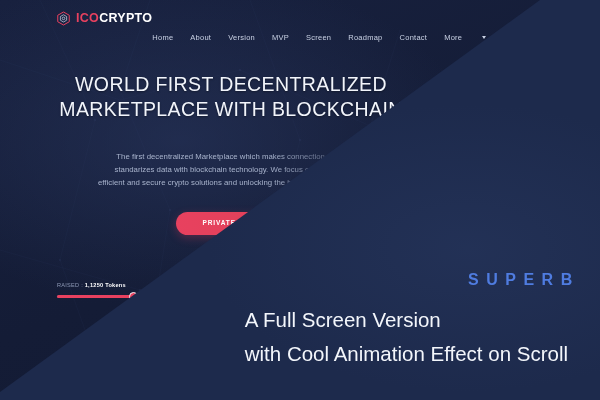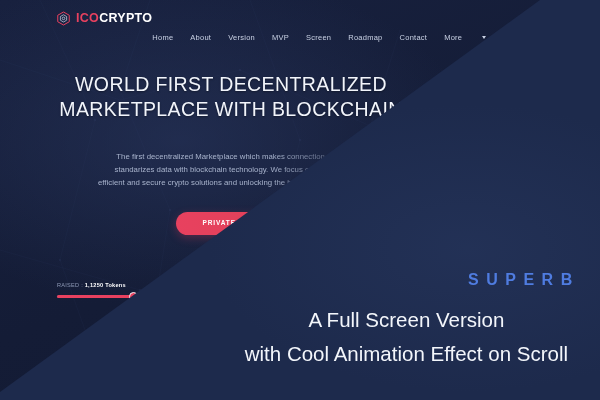--- a/index.html
+++ b/index.html
@@ -293,21 +293,21 @@
     color: #4f7ce0;
     z-index: 9;
     line-height: 1;
     white-space: nowrap;
     margin-left: 6px;
   }
   .caption {
     position: absolute;
     right: 32px;
     top: 303px;
-    text-align: center;
+    text-align: left;
     z-index: 9;
   }
   .caption .cline {
     font-size: 20.5px;
     color: #f3f6fb;
     line-height: 34px;
     white-space: nowrap;
     font-weight: normal;
   }
 </style>

